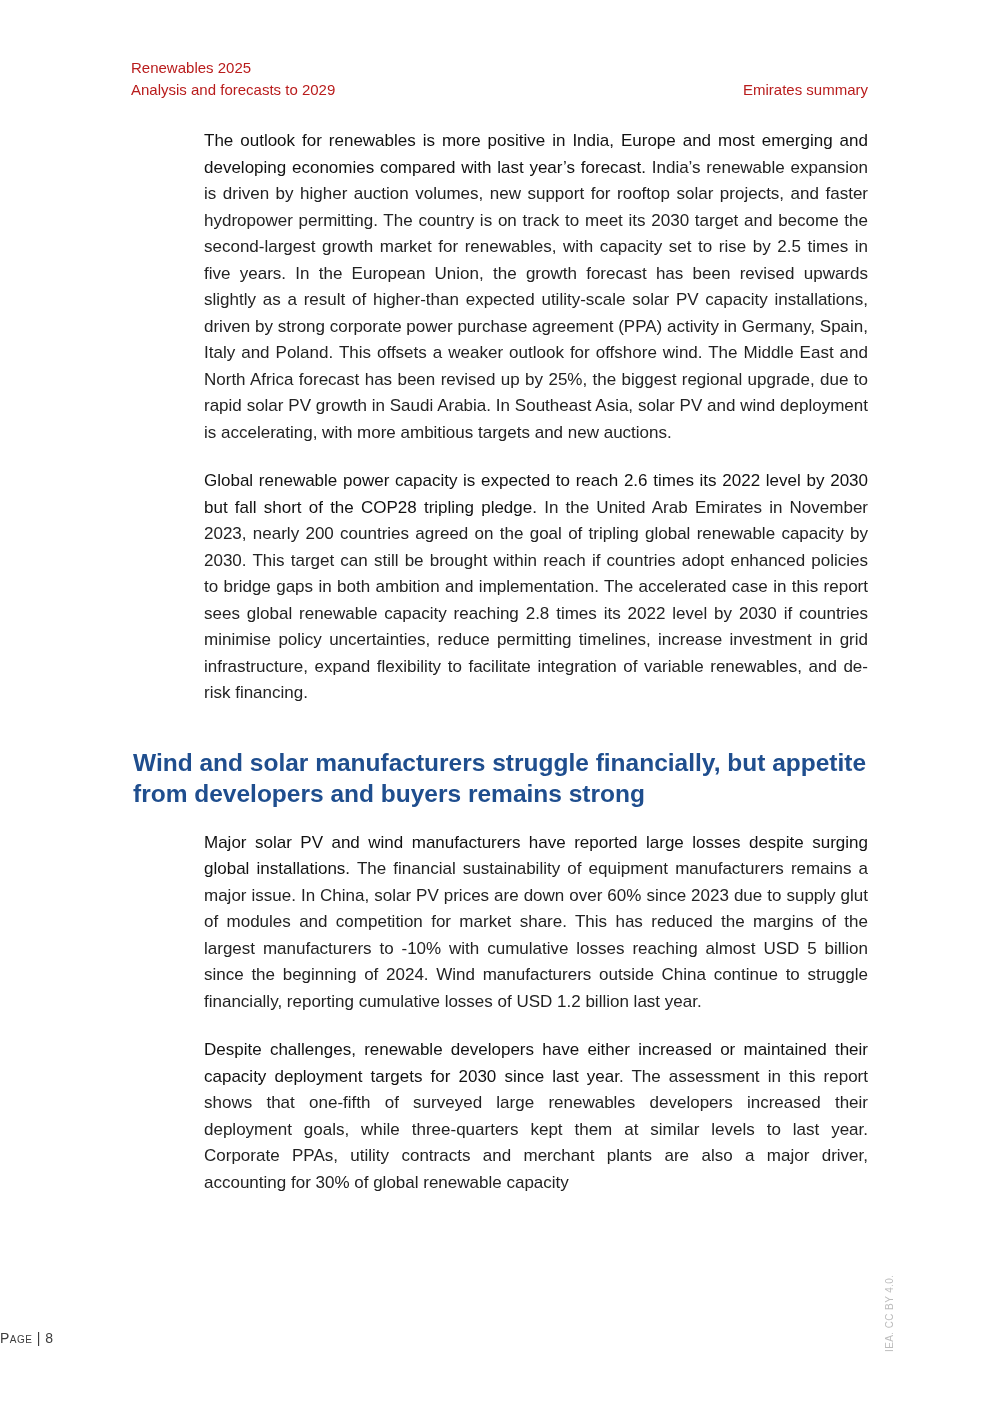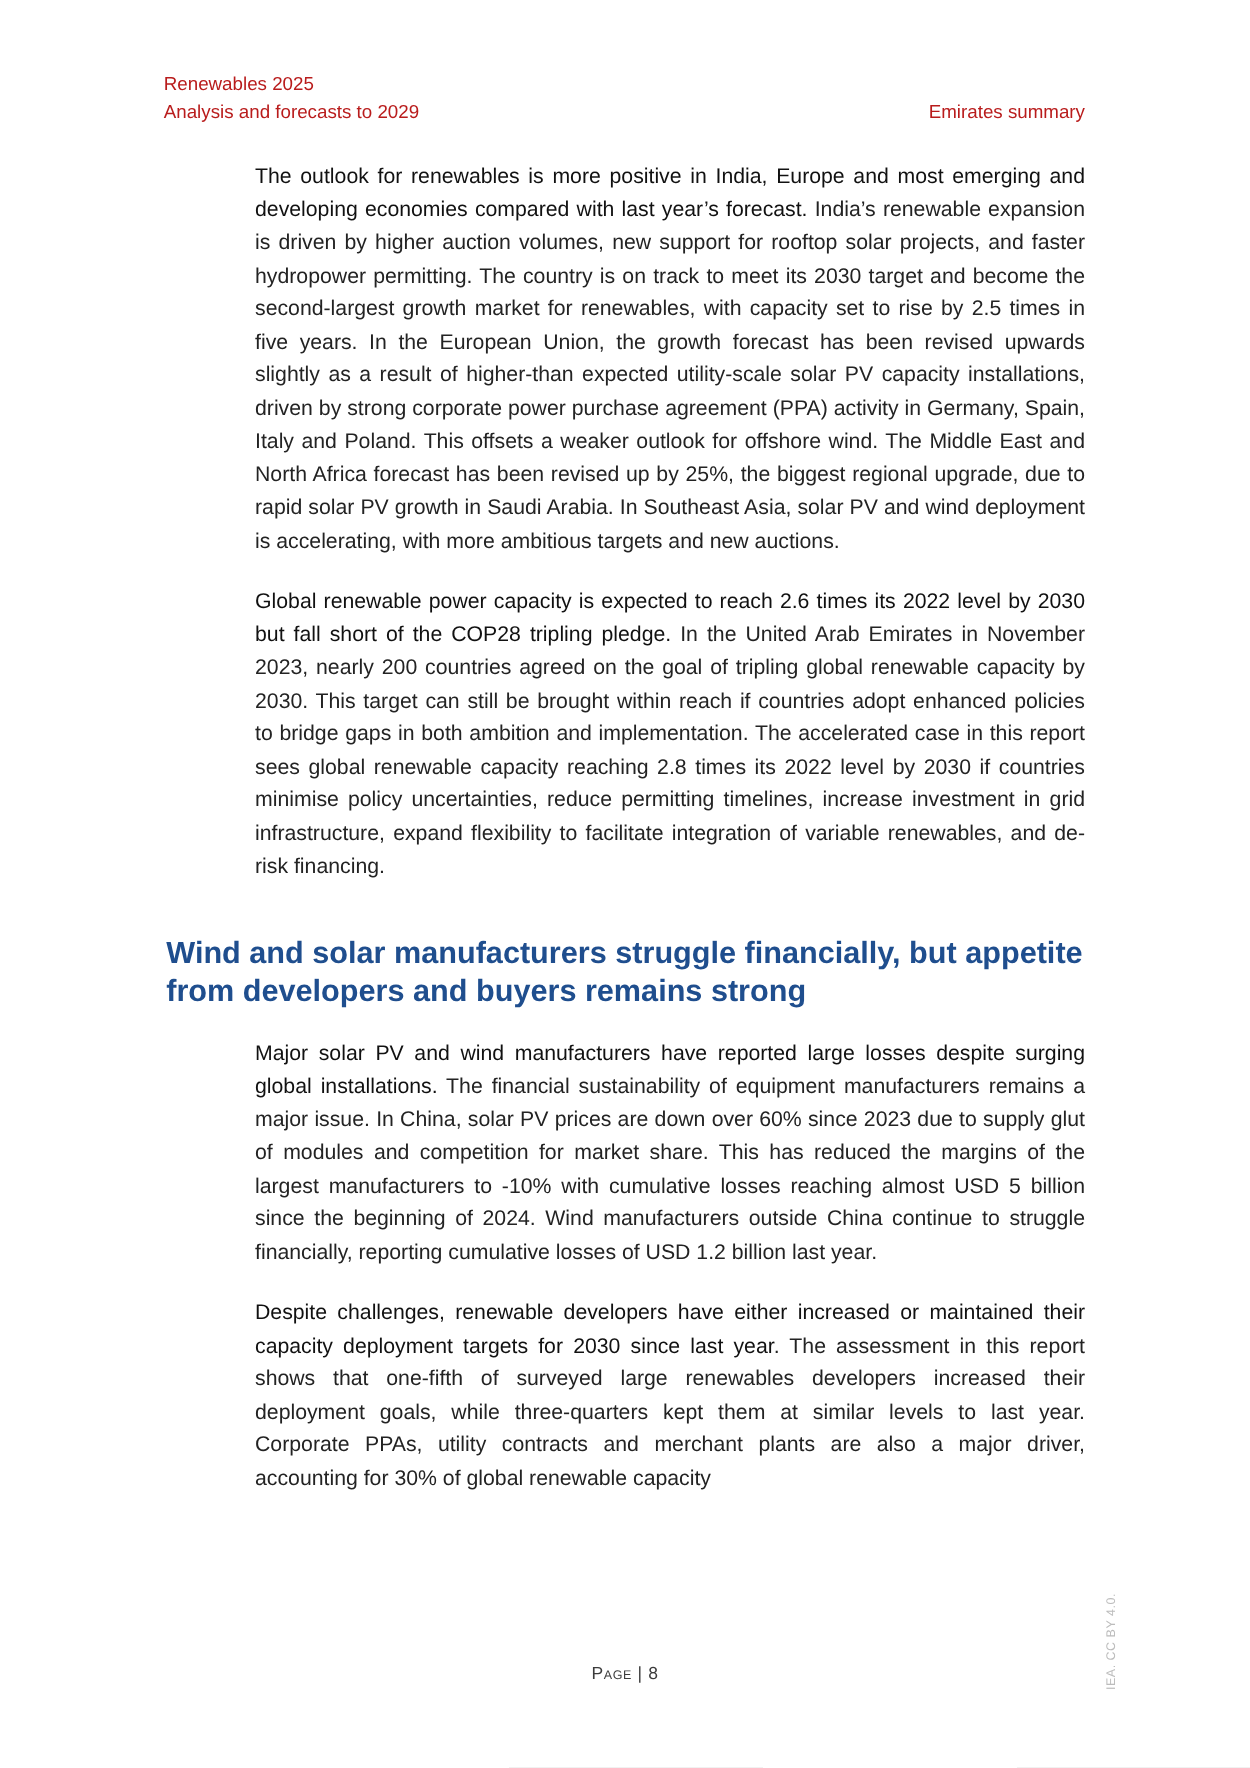--- a/index.html
+++ b/index.html
@@ -50,21 +50,20 @@
     margin: 40px 0 20px -71px;
     width: 735px;
     text-align: left;
   }
   
   .page-footer {
     position: absolute;
     top: 1330px;
     left: 0;
     width: 100%;
-    text-align: center;
     font-size: 14px;
     font-variant: small-caps;
     letter-spacing: 0.5px;
     color: #3c3c3c;
   }
   
   .side-credit {
     position: absolute;
     left: 884px;
     top: 1252px;

